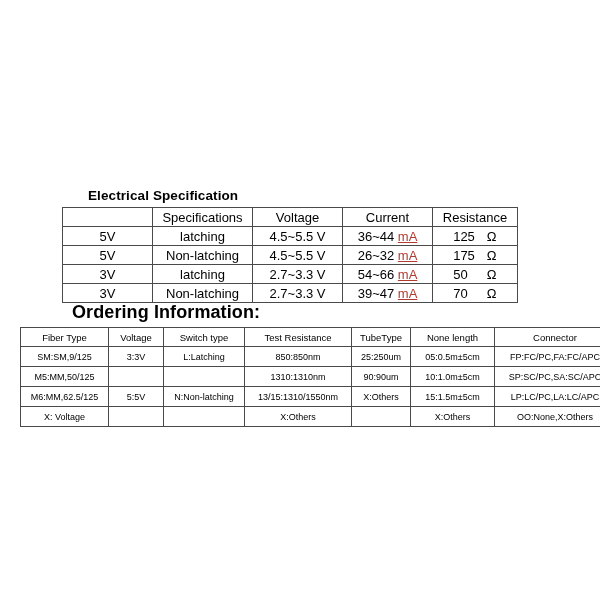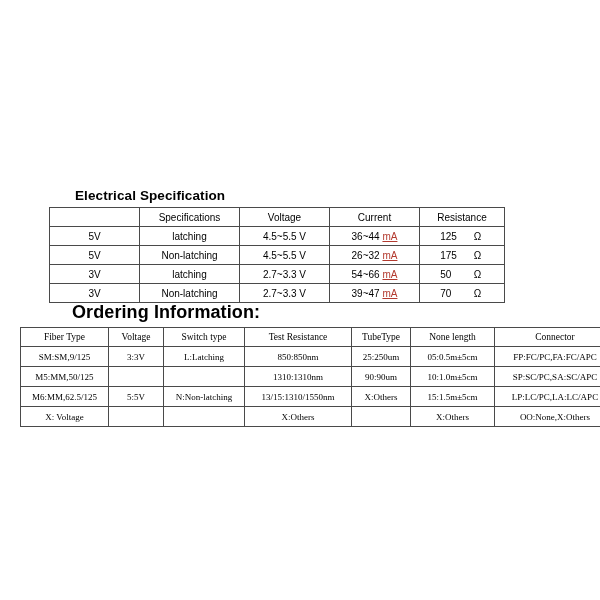--- a/index.html
+++ b/index.html
@@ -17,35 +17,35 @@
   .page {
     position: relative;
     width: 600px;
     height: 600px;
     box-sizing: border-box;
   }
 
   
   .elec-block {
     position: absolute;
-    left: 49px;
+    left: 62px;
     top: 188px;
     width: 430px;
   }
   .elec-title {
     font-size: 13.5px;
     font-weight: bold;
     margin: 0 0 4px 26px;
     letter-spacing: 0.1px;
   }
   table.spec {
     border-collapse: collapse;
     table-layout: fixed;
     width: 430px;
-    font-size: 10px;
+    font-size: 13px;
   }
   table.spec td {
     border: 1px solid #4a4a4a;
     height: 18px;
     padding: 0 2px;
     text-align: center;
     vertical-align: middle;
     white-space: nowrap;
   }
   .u-red {
@@ -88,21 +88,20 @@
     width: 560px;
     font-size: 9px;
   }
   table.order td {
     border: 1px solid #4a4a4a;
     height: 19px;
     padding: 0 2px;
     text-align: center;
     vertical-align: middle;
     white-space: nowrap;
-    font-family: Liberation Serif, serif;
   }
   table.order tr.head td {
     height: 18px;
     font-size: 9.5px;
   }
 </style>
 </head>
 <body>
 
 <div class="page">

